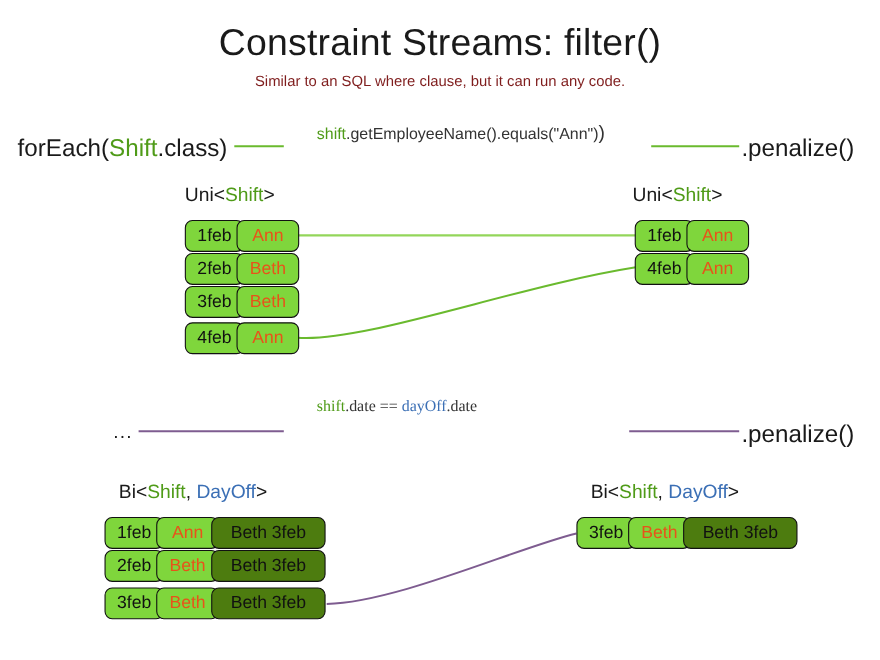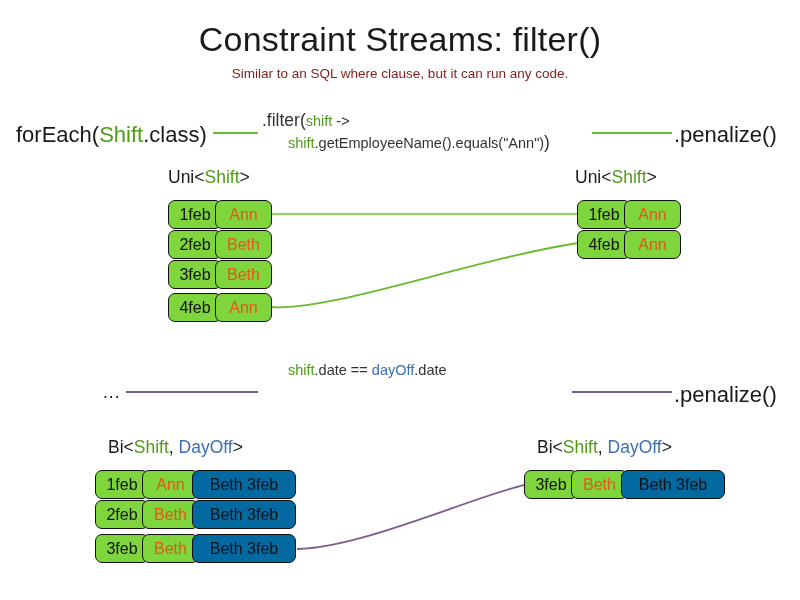--- a/index.html
+++ b/index.html
@@ -73,21 +73,21 @@
     border-radius: 7px;
     display: flex;
     align-items: center;
     justify-content: center;
     font-size: 16px;
     box-sizing: border-box;
     height: 29px;
     padding: 0 4px;
   }
   .cell.green { background: #7fd63c; }
-  .cell.blue  { background: #0369a1; }
+  .cell.blue  { background: #4d7c0f; }
   .cell.date  { color: #111111; }
   .cell.name  { color: #e8531a; }
   .cell.pair  { color: #111111; }
   .cell + .cell { margin-left: -7px; }
 
   .dots {
     font-size: 17.5px;
     color: #1a1a1a;
     letter-spacing: 1px;
   }
@@ -115,23 +115,20 @@
   </svg>
 
   <div class="abs" id="title">Constraint Streams: filter()</div>
   <div class="abs" id="subtitle">Similar to an SQL where clause, but it can run any code.</div>
 
   <div class="abs label" style="left:16px; top:122px;">
     <span>forEach(</span><span class="g">Shift</span><span>.class)</span>
   </div>
 
   <div class="abs code" style="left:262px; top:110px;">
-    <div>
-      <span class="big k">.filter(</span><span class="g">shift</span><span> -&gt;</span>
-    </div>
     <div style="padding-left:26px;">
       <span class="g">shift</span><span>.getEmployeeName().equals("Ann")</span><span class="big">)</span>
     </div>
   </div>
 
   <div class="abs label" style="left:674px; top:122px;">.penalize()</div>
 
   <div class="abs typelabel" style="left:168px; top:167px;">
     <span>Uni&lt;</span><span class="g">Shift</span><span>&gt;</span>
   </div>
@@ -162,21 +159,21 @@
     <div class="cell green name" style="width:57px;">Ann</div>
   </div>
   <div class="tuple" style="left:577px; top:230px;">
     <div class="cell green date" style="width:54px;">4feb</div>
     <div class="cell green name" style="width:57px;">Ann</div>
   </div>
 
   <div class="abs dots" style="left:103px; top:382px;">...</div>
 
   <div class="abs code" style="left:262px; top:360px;">
-    <div style="padding-left:26px;">
+    <div style="padding-left:26px;font-family:Liberation Serif, serif;">
       <span class="g">shift</span><span>.date == </span><span class="b">dayOff</span><span>.date</span>
     </div>
   </div>
 
   <div class="abs label" style="left:674px; top:382px;">.penalize()</div>
 
   <div class="abs typelabel" style="left:108px; top:437px;">
     <span>Bi&lt;</span><span class="g">Shift</span><span>, </span><span class="b">DayOff</span><span>&gt;</span>
   </div>
 

